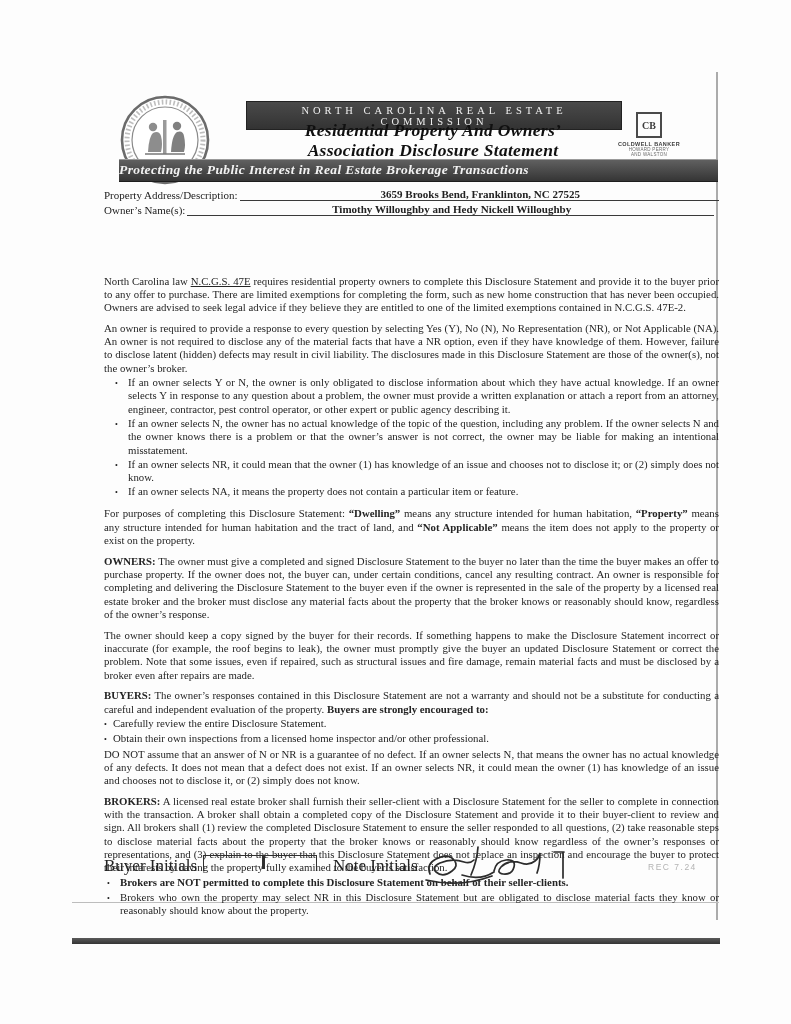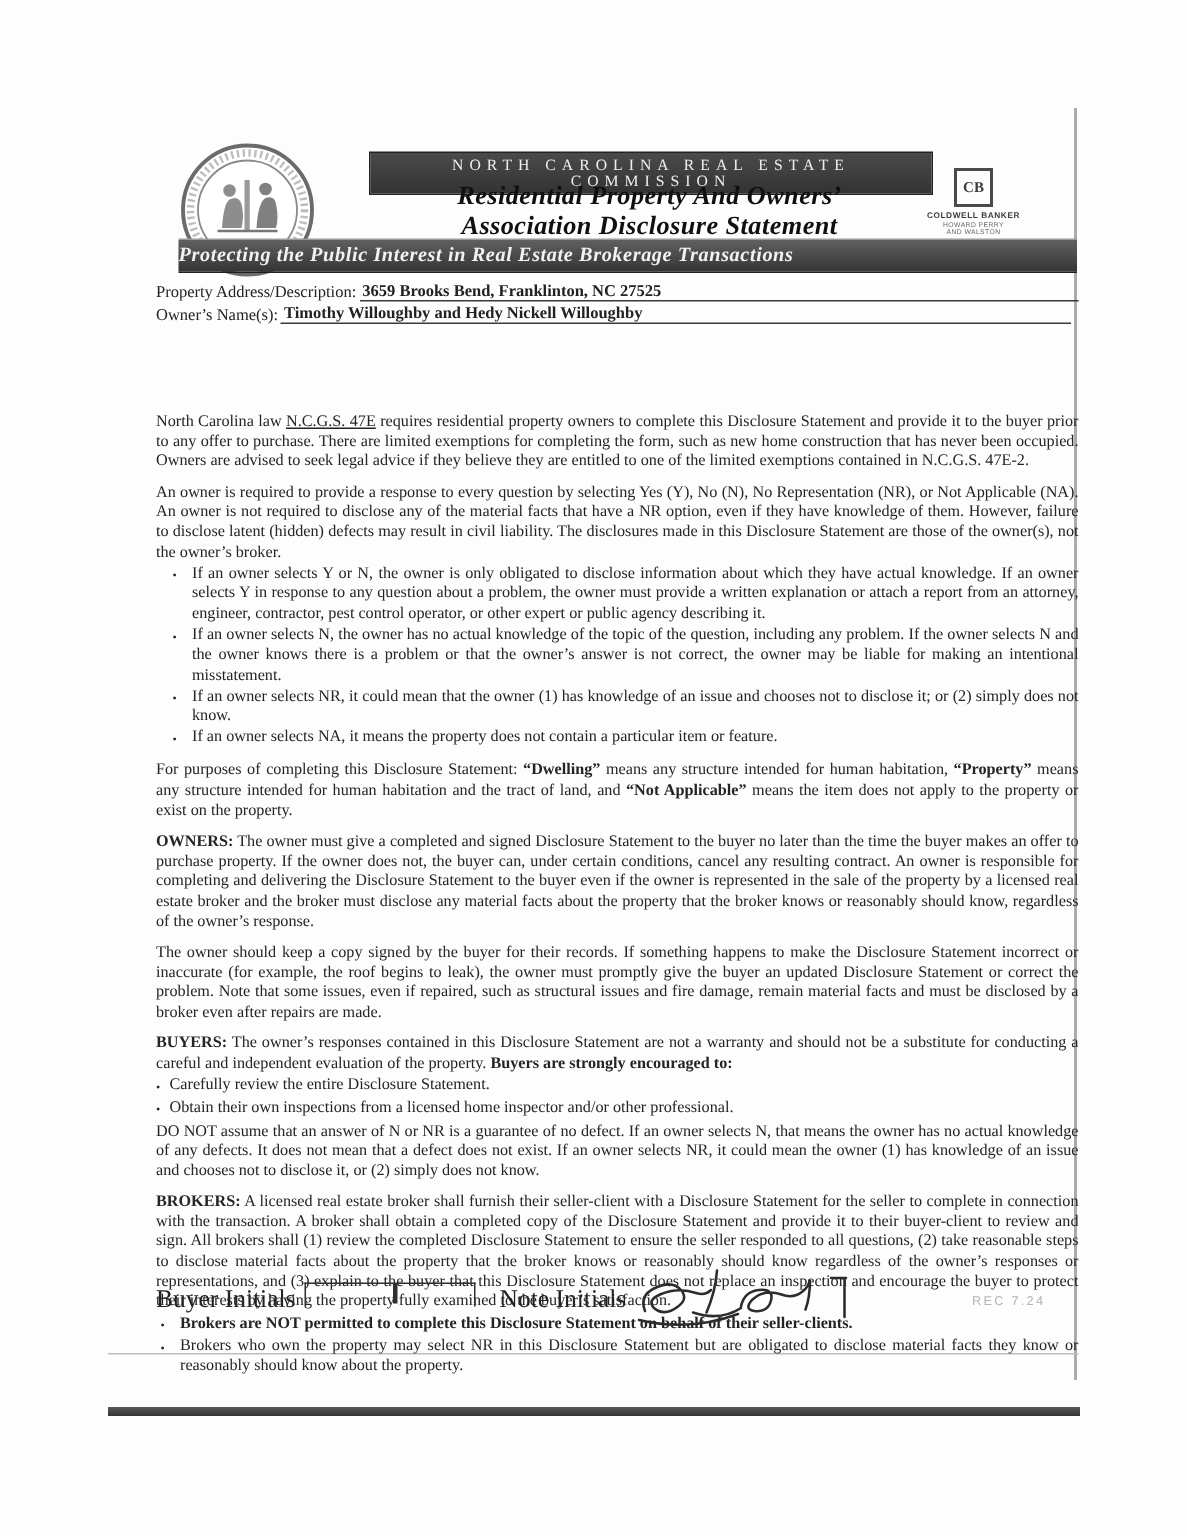--- a/index.html
+++ b/index.html
@@ -21,21 +21,21 @@
           font-weight:bold;font-size:10px;letter-spacing:0;font-family:"Liberation Serif",serif;}
   .cb-name{font-family:"Liberation Sans",sans-serif;font-weight:bold;font-size:5.5px;letter-spacing:.4px;margin-top:3px;white-space:nowrap;}
   .cb-sub{font-family:"Liberation Sans",sans-serif;font-size:4.5px;letter-spacing:.3px;color:#6a6a6a;white-space:nowrap;}
   .banner2{position:absolute;left:119px;top:159px;width:599px;background:linear-gradient(#606060,#353535);
            border-top:1px solid #9a9a9a;border-bottom:1px solid #1e1e1e;color:#f2f2f2;font-weight:bold;font-style:italic;
            font-size:13.5px;text-align:left;padding:2px 0 3px;letter-spacing:.4px;}
   
   .fields{position:absolute;left:104px;top:187px;width:615px;font-size:11px;}
   .frow{display:flex;align-items:flex-end;height:14px;margin-bottom:1px;}
   .flabel{white-space:nowrap;padding-right:2px;}
-  .ffill{flex:1;border-bottom:1.4px solid #3a3a3a;font-weight:bold;white-space:nowrap;padding:0 0 0 2px;}
+  .ffill{flex:1;border-bottom:1.4px solid #3a3a3a;font-weight:bold;white-space:nowrap;padding:0 0 0 2px;text-align:center;}
   .frow.second .ffill{margin-right:5px;}
   
   .body{position:absolute;left:104px;top:219px;width:615px;font-size:10.8px;line-height:13.3px;
         text-align:justify;color:#242424;margin-top:48px;}
   .entry{margin-top:7.5px;}
   .entry.tight{margin-top:1px;}
   .entry.bullet{display:flex;}
   .entry .marker{flex:none;font-size:8px;padding-top:1px;}
   .entry.b1{padding-left:11px;} .entry.b1 .marker{width:13px;}
   .entry.b0 .marker{width:9px;}

